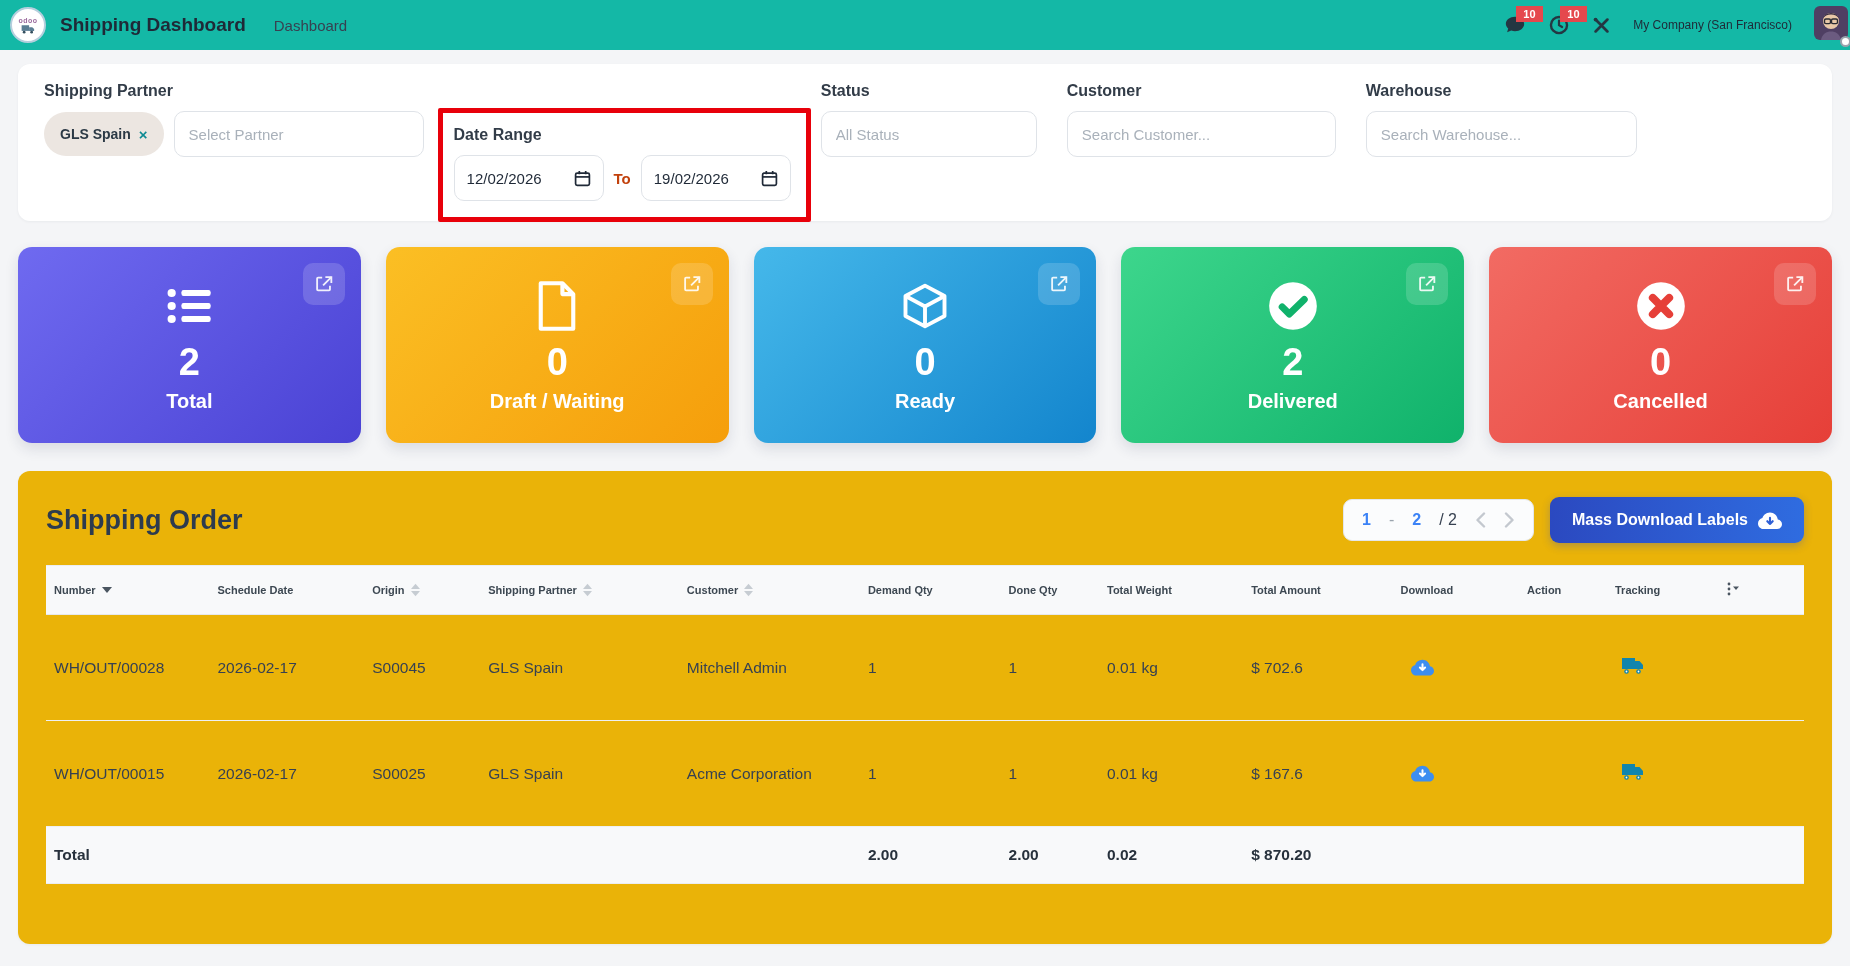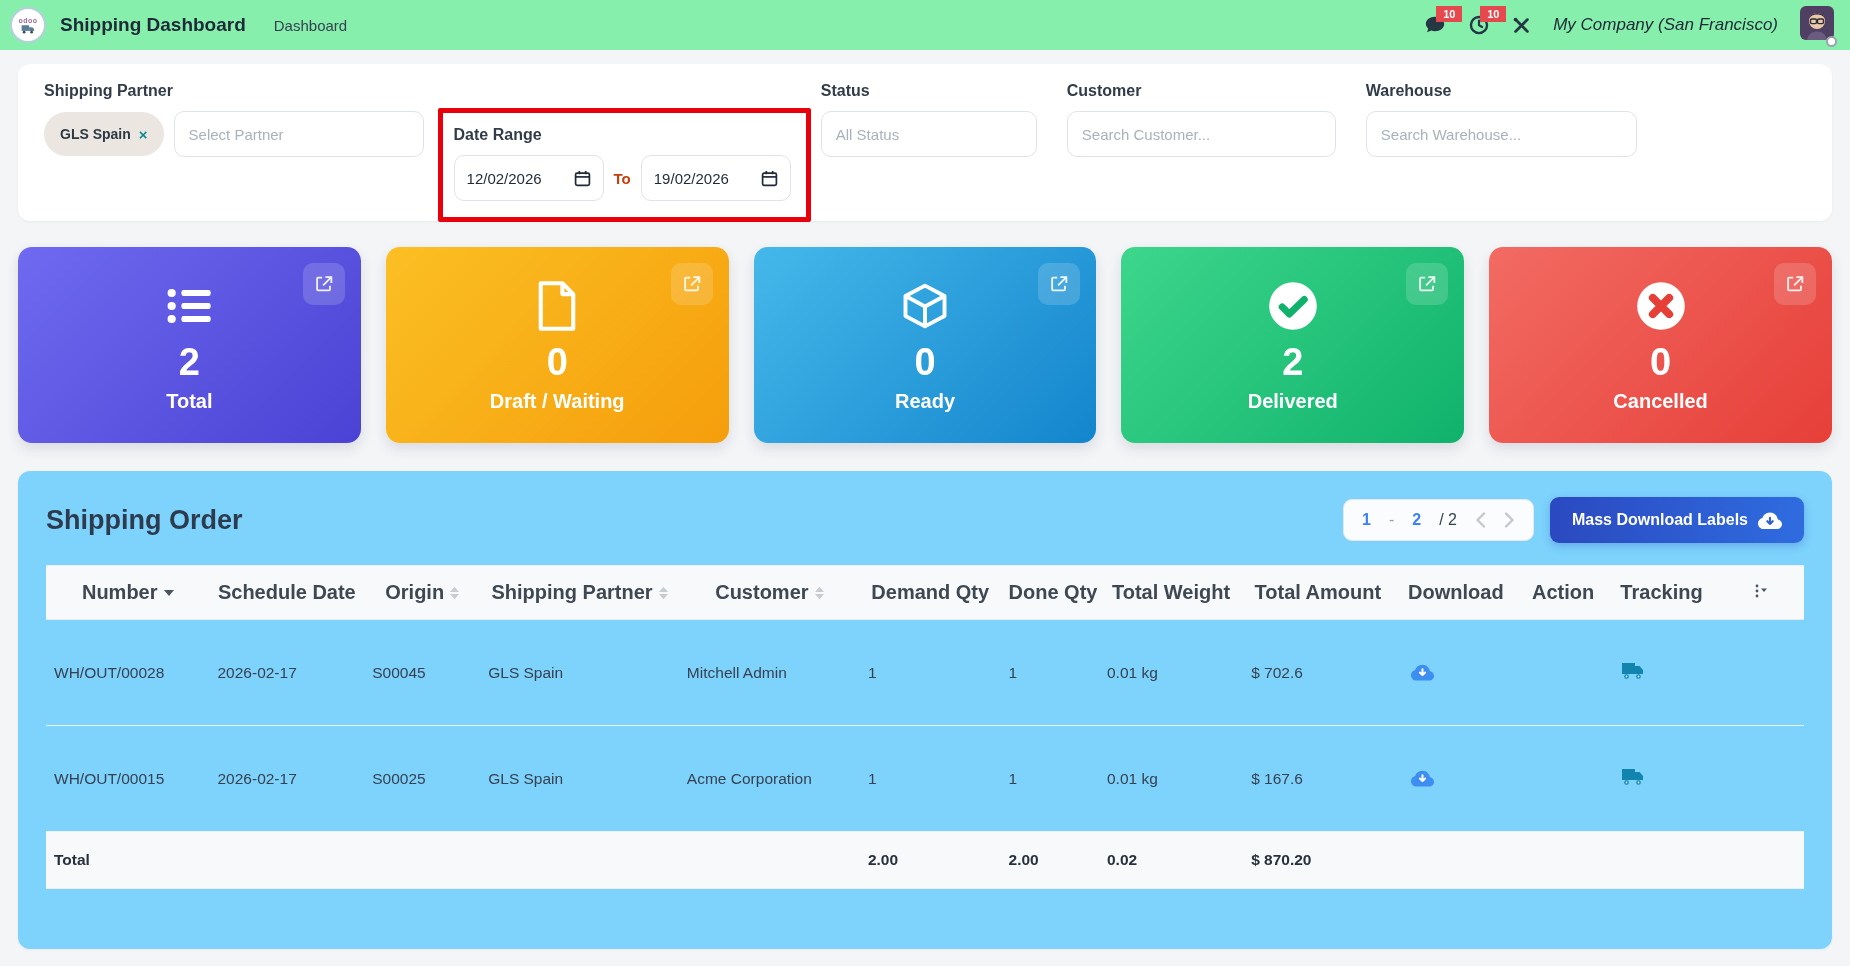--- a/index.html
+++ b/index.html
@@ -5,38 +5,38 @@
   * { margin:0; padding:0; box-sizing:border-box; }
   html,body { width:1850px; height:966px; }
   body {
     font-family:"Liberation Sans", sans-serif;
     background:#f4f5f7;
     color:#374151;
     overflow:hidden;
   }
   
   .topbar {
-    height:50px; background:#86efac; display:flex; align-items:center;
-    padding:0 16px 0 10px; gap:14px;
+    height:50px; background:#14b8a6; display:flex; align-items:center;
+    padding:0 2px 0 10px; gap:14px;
   }
   .logo-circle {
     width:36px; height:36px; border-radius:50%; border:2px solid #b5cfdd;
     display:flex; flex-direction:column; align-items:center; justify-content:center;
     background:#fff; flex:0 0 auto;
   }
   .logo-odoo { font-size:7px; font-weight:bold; color:#9b6b9e; letter-spacing:.5px; line-height:7px; }
   .app-title { font-size:19px; font-weight:bold; color:#1f2937; }
   .nav-item { font-size:15px; color:#374151; margin-left:14px; cursor:pointer; }
   .topbar-right { margin-left:auto; display:flex; align-items:center; gap:22px; }
   .icon-badge-wrap { position:relative; cursor:pointer; display:flex; }
   .badge {
     position:absolute; top:-8px; left:12px; background:#e5484d; color:#fff;
     font-size:11px; font-weight:bold; border-radius:0; padding:2px 7px; line-height:12px;
   }
-  .company-name { font-size:17px; color:#1f2937; cursor:pointer;font-style:italic; }
+  .company-name { font-size:12px; color:#1f2937; cursor:pointer; }
   .avatar-wrap { position:relative; cursor:pointer; }
   .avatar-status {
     position:absolute; right:-3px; bottom:-3px; width:11px; height:11px;
     border-radius:50%; background:#fff; border:2px solid #9aa3ad;
   }
   
   .filter-card {
     margin:14px 18px 0 18px; background:#fff; border-radius:12px;
     padding:18px 26px 20px 26px; display:flex; gap:30px; align-items:flex-start;
     box-shadow:0 1px 3px rgba(20,30,50,.05);
@@ -81,21 +81,21 @@
   .stat-icon { height:56px; display:flex; align-items:center; }
   .stat-value { font-size:38px; font-weight:bold; line-height:36px; }
   .stat-label { font-size:20px; font-weight:bold; }
   .card-link-btn {
     position:absolute; top:16px; right:16px; width:42px; height:42px;
     background:rgba(255,255,255,.16); border-radius:10px; display:flex;
     align-items:center; justify-content:center; cursor:pointer;
   }
   
   .orders-card {
-    margin:28px 18px 0 18px; background:#7dd3fc; border-radius:12px;
+    margin:28px 18px 0 18px; background:#eab308; border-radius:12px;
     padding:26px 28px 60px 28px; box-shadow:0 1px 3px rgba(20,30,50,.05);
   }
   .orders-head { display:flex; align-items:center; }
   .orders-title { font-size:27px; font-weight:bold; color:#2d3b4e; }
   .orders-head-right { margin-left:auto; display:flex; align-items:center; gap:16px; }
   .pager {
     display:flex; align-items:center; gap:18px; border:1px solid #e4e7eb;
     background:#fbfcfd; border-radius:9px; padding:11px 18px; font-size:16px;
   }
   .pager .pg-num { color:#3b82f6; font-weight:bold; cursor:pointer; }
@@ -104,21 +104,21 @@
   .pager .pg-chev { cursor:pointer; display:flex; }
   .mass-btn {
     display:flex; align-items:center; gap:10px; height:46px; padding:0 22px;
     border:none; border-radius:9px; color:#fff; font-size:16px; font-weight:bold;
     background:linear-gradient(90deg,#2b49c0,#2f6ce0); cursor:pointer;
     font-family:"Liberation Sans", sans-serif; box-shadow:0 3px 8px rgba(43,73,192,.3);
   }
   
   table.orders { width:100%; border-collapse:collapse; table-layout:fixed; margin-top:22px; }
   table.orders th {
-    background:#f8f9fa; text-align:center; font-size:20px; font-weight:bold;
+    background:#f8f9fa; text-align:left; font-size:11px; font-weight:bold;
     color:#3d4852; padding:15px 8px; border-top:1px solid #eceef1;
     border-bottom:1px solid #e6e9ec; white-space:nowrap; cursor:pointer;
   }
   table.orders td {
     font-size:15.5px; color:#374151; padding:39px 8px; border-bottom:1px solid #eef0f2;
     white-space:nowrap;
   }
   td.link { color:#0f8fa0; cursor:pointer; }
   tr.total-row td {
     background:#f8f9fa; font-weight:bold; color:#27313c; padding:19px 8px;

